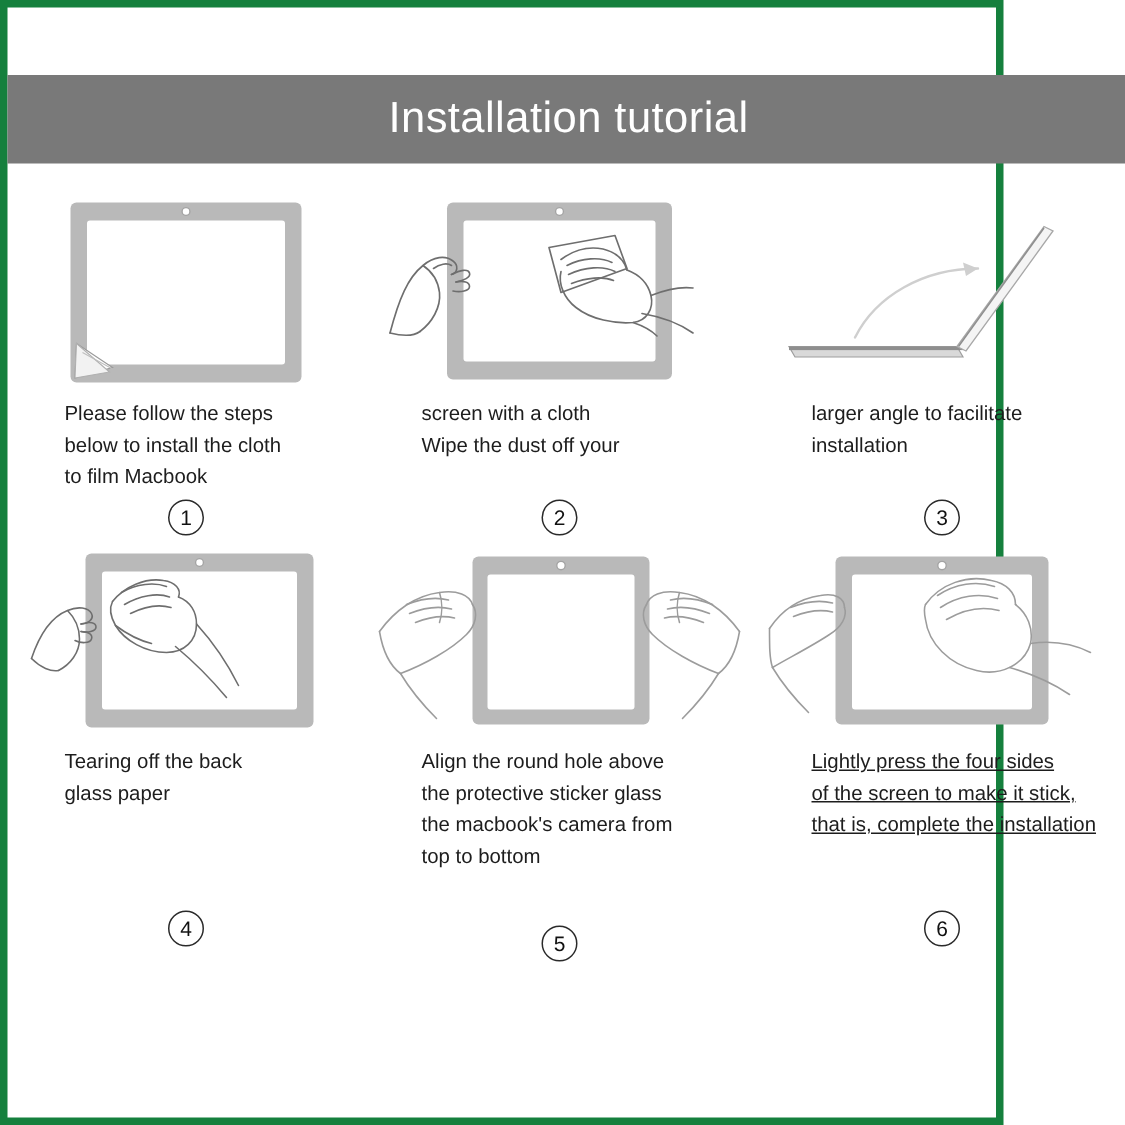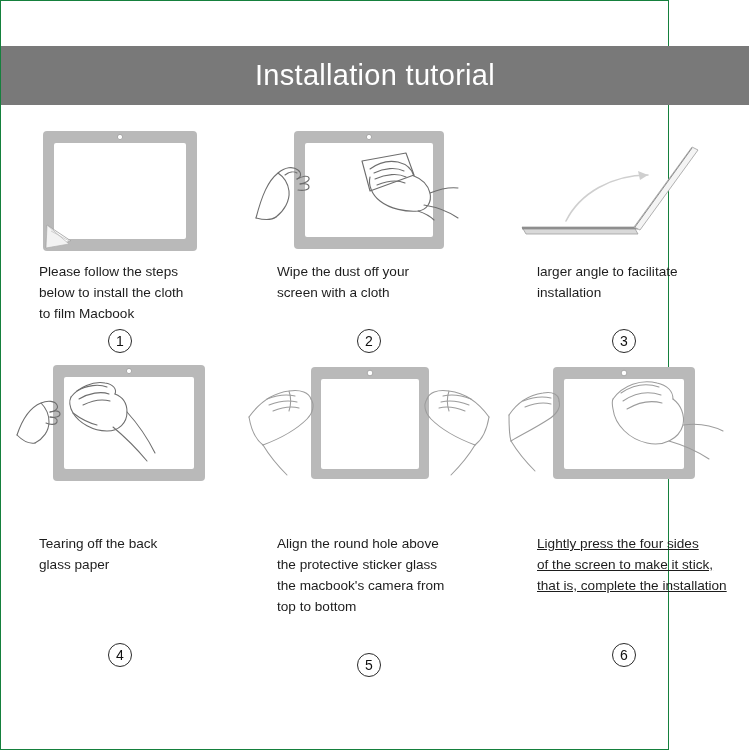--- a/index.html
+++ b/index.html
@@ -6,21 +6,21 @@
   body{
     width:750px;height:750px;
     background:#ffffff;
     font-family:"Liberation Sans",sans-serif;
     -webkit-font-smoothing:antialiased;
     overflow:hidden;
   }
   #page{
     position:relative;width:669px;height:750px;
     box-sizing:border-box;
-    border:1px solid #15803d;
+    border:5px solid #15803d;
     background:#fff;
   }
   
   .header-band{
     position:absolute;left:0;top:45px;width:748px;height:59px;
     background:#797979;
     display:flex;align-items:center;justify-content:center;
   }
   .header-title{
     color:#ffffff;
@@ -51,21 +51,21 @@
   }
   .art svg{display:block;overflow:visible;}
   .caption{
     font-size:13.6px;
     line-height:21px;
     color:#1d1d1d;
     padding-left:28px;
     padding-right:4px;
     min-height:66px;
   }
-  .row2 .caption{min-height:0;margin-top:40px;}
+  .row2 .caption{min-height:0;}
   .caption .line{display:block;white-space:nowrap;}
   .numwrap{
     display:flex;justify-content:center;
     margin-top:6px;
   }
   .num{
     width:24px;height:24px;border-radius:50%;
     border:1px solid #2a2a2a;
     display:flex;align-items:center;justify-content:center;
     font-size:14px;color:#111;line-height:1;
@@ -136,22 +136,22 @@
             <path d="M121,56 C132,51 144,50 152,54"></path>
             <path d="M123,62 C133,58 144,57 151,60"></path>
             <path d="M160,53 C168,56 174,62 176,70 C178,79 173,87 164,88 C152,89 136,86 126,78 C118,72 114,62 116,54"></path>
             <path d="M176,70 C186,66 196,64 204,65"></path>
             <path d="M170,82 C182,84 194,88 204,95"></path>
             <path d="M164,88 C170,90 176,93 180,97"></path>
           </g>
         </svg>
       </div>
       <div class="caption">
+        <span class="line">screen with a cloth</span>
         <span class="line">Wipe the dust off your</span>
-        <span class="line">screen with a cloth</span>
       </div>
       <div class="numwrap">
         <div class="num">2</div>
       </div>
     </div>
 
     <div class="panel row1 r1c3">
       <div class="art">
         <svg width="220" height="135" viewBox="0 0 220 135">
 

